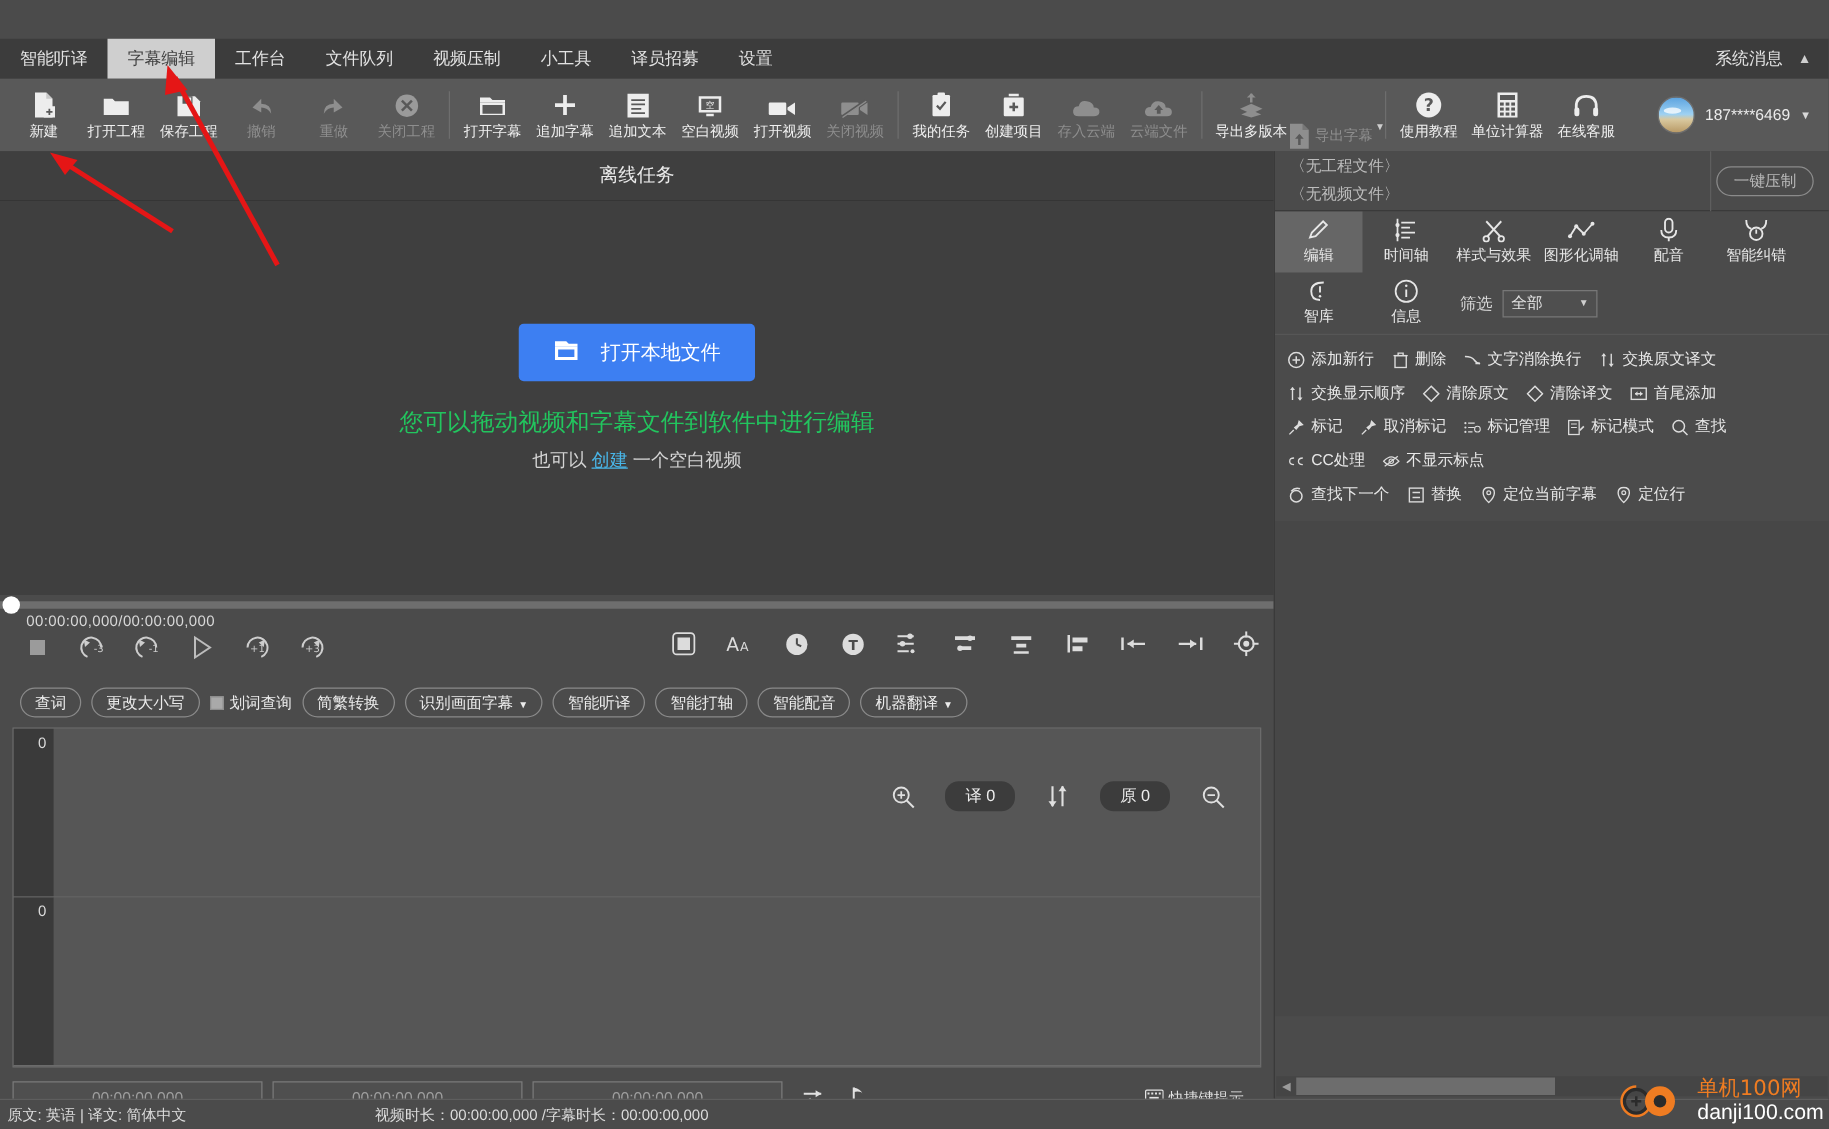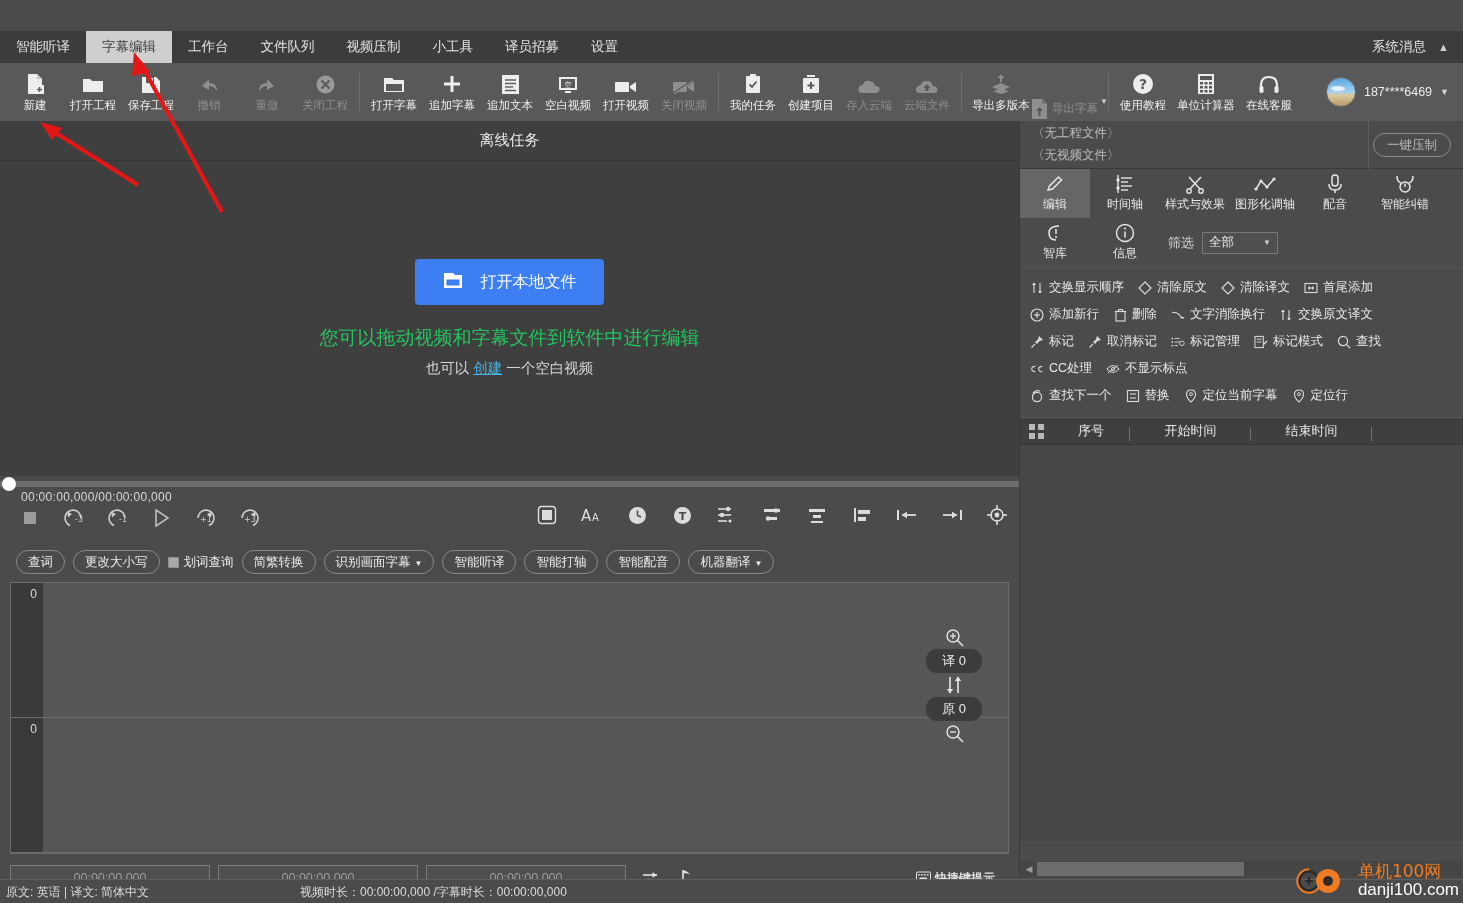--- a/index.html
+++ b/index.html
@@ -115,34 +115,34 @@
   .chip .car { font-size: 8px; position: relative; top: 1px; }
 
   
   .gridarea { position: relative; height: 272px; margin: 2px 10px 0 10px;
     background: #565656; border: 1px solid #6b6b6b; display: flex; flex-direction: column; }
   .grow { flex: 1; display: flex; position: relative; border-bottom: 1px solid #6b6b6b; }
   .grow:last-child { border-bottom: none; }
   .gnum { width: 32px; background: #3a3a3a; color: #dcdcdc; font-size: 12px;
     text-align: right; padding: 4px 6px 0 0; }
   .gcell { flex: 1; background: #565656; }
-  .zoomcol { position: absolute; right: 26px; top: 42px; display: flex; flex-direction: column;
-    align-items: center; gap: 0; }
+  .zoomcol { position: absolute; right: 26px; top: 42px; display: flex; flex-direction: row;
+    align-items: center; gap: 22px; }
   .zicon { width: 24px; height: 24px; display:flex; align-items:center; justify-content:center; color:#e0e0e0; }
   .zpill { background: #3c3c3c; border-radius: 11px; padding: 3px 16px; font-size: 13px; color: #ededed; }
 
   
   .timefields { height: 40px; display: flex; align-items: center; gap: 8px; padding: 0 10px; margin-top: 4px; }
   .tf {
     width: 200px; height: 26px; background: #4f4f4f; border: 1px solid #7a7a7a;
     display: flex; align-items: center; justify-content: center;
     font-size: 12.5px; color: #9e9e9e; text-align: center;
   }
   .tficon { width: 24px; height: 24px; display:flex; align-items:center; justify-content:center; color:#e0e0e0; margin-left: 4px; }
-  .kbdhint { margin-left: auto; display: flex; align-items: center; gap: 4px; font-size: 12px; color: #e3e3e3; padding-right: 14px; font-weight: bold; }
+  .kbdhint { margin-left: auto; display: flex; align-items: center; gap: 4px; font-size: 12px; color: #e3e3e3; padding-right: 14px; }
 
   
   .right { position: absolute; left: 1019px; top: 121px; width: 444px; height: 758px;
     background: #4b4b4b; border-left: 1px solid #3a3a3a; }
   .filehdr { position: relative; height: 48px; border-bottom: 1px solid #3a3a3a; }
   .fh-line { position: absolute; left: 12px; font-size: 12.5px; color: #bdbdbd; }
   .fh-line.a { top: 4px; }
   .fh-line.b { top: 26px; }
   .fh-div { position: absolute; left: 348px; top: 0; width: 1px; height: 48px; background: #5e5e5e; }
   .onekey { position: absolute; right: 12px; top: 12px; width: 78px; height: 24px;
@@ -846,20 +846,63 @@
         </div>
       </div>
     </div>
 
     <div class="cmdgrid">
 
       <div class="cmdrow">
         <div class="cmd">
           <span class="ci">
               <svg width="14" height="14" viewBox="0 0 14 14">
+                <circle cx="7" cy="7" r="6" fill="none" stroke="#dcdcdc" stroke-width="1.2"></circle>
+                <line x1="7" y1="4" x2="7" y2="10" stroke="#dcdcdc" stroke-width="1.2"></line>
+                <line x1="4" y1="7" x2="10" y2="7" stroke="#dcdcdc" stroke-width="1.2"></line>
+              </svg>
+            </span>
+          <span>添加新行</span>
+        </div>
+        <div class="cmd">
+          <span class="ci">
+              <svg width="13" height="14" viewBox="0 0 13 14">
+                <rect x="2" y="3.5" width="9" height="9.5" fill="none" stroke="#dcdcdc" stroke-width="1.1"></rect>
+                <line x1="0.8" y1="3.5" x2="12.2" y2="3.5" stroke="#dcdcdc" stroke-width="1.1"></line>
+                <path d="M4.5 3.5 V1.5 h4 V3.5" fill="none" stroke="#dcdcdc" stroke-width="1.1"></path>
+              </svg>
+            </span>
+          <span>删除</span>
+        </div>
+        <div class="cmd">
+          <span class="ci">
+              <svg width="15" height="12" viewBox="0 0 15 12">
+                <path d="M1 3 Q7 3 9 6 Q11 9 14 9" fill="none" stroke="#dcdcdc" stroke-width="1.2"></path>
+                <line x1="10" y1="9" x2="14" y2="9" stroke="#dcdcdc" stroke-width="1.2"></line>
+              </svg>
+            </span>
+          <span>文字消除换行</span>
+        </div>
+        <div class="cmd">
+          <span class="ci">
+              <svg width="14" height="14" viewBox="0 0 14 14">
+                <line x1="4" y1="2" x2="4" y2="12" stroke="#dcdcdc" stroke-width="1.1"></line>
+                <path d="M2 4 L4 1.5 L6 4 Z" fill="#dcdcdc"></path>
+                <line x1="10" y1="2" x2="10" y2="12" stroke="#dcdcdc" stroke-width="1.1"></line>
+                <path d="M8 10 L10 12.5 L12 10 Z" fill="#dcdcdc"></path>
+              </svg>
+            </span>
+          <span>交换原文译文</span>
+        </div>
+      </div>
+
+      <div class="cmdrow">
+        <div class="cmd">
+          <span class="ci">
+              <svg width="14" height="14" viewBox="0 0 14 14">
                 <line x1="4" y1="2" x2="4" y2="12" stroke="#dcdcdc" stroke-width="1.1"></line>
                 <path d="M2 4 L4 1.5 L6 4 Z" fill="#dcdcdc"></path>
                 <line x1="10" y1="2" x2="10" y2="12" stroke="#dcdcdc" stroke-width="1.1"></line>
                 <path d="M8 10 L10 12.5 L12 10 Z" fill="#dcdcdc"></path>
               </svg>
             </span>
           <span>交换显示顺序</span>
         </div>
         <div class="cmd">
           <span class="ci">
@@ -880,63 +923,20 @@
         <div class="cmd">
           <span class="ci">
               <svg width="14" height="12" viewBox="0 0 14 12">
                 <rect x="1" y="1.5" width="12" height="9" fill="none" stroke="#dcdcdc" stroke-width="1.1"></rect>
                 <line x1="4" y1="6" x2="10" y2="6" stroke="#dcdcdc" stroke-width="1.1"></line>
                 <path d="M4 6 L6 4 L6 8 Z" fill="#dcdcdc"></path>
                 <path d="M10 6 L8 4 L8 8 Z" fill="#dcdcdc"></path>
               </svg>
             </span>
           <span>首尾添加</span>
-        </div>
-      </div>
-
-      <div class="cmdrow">
-        <div class="cmd">
-          <span class="ci">
-              <svg width="14" height="14" viewBox="0 0 14 14">
-                <circle cx="7" cy="7" r="6" fill="none" stroke="#dcdcdc" stroke-width="1.2"></circle>
-                <line x1="7" y1="4" x2="7" y2="10" stroke="#dcdcdc" stroke-width="1.2"></line>
-                <line x1="4" y1="7" x2="10" y2="7" stroke="#dcdcdc" stroke-width="1.2"></line>
-              </svg>
-            </span>
-          <span>添加新行</span>
-        </div>
-        <div class="cmd">
-          <span class="ci">
-              <svg width="13" height="14" viewBox="0 0 13 14">
-                <rect x="2" y="3.5" width="9" height="9.5" fill="none" stroke="#dcdcdc" stroke-width="1.1"></rect>
-                <line x1="0.8" y1="3.5" x2="12.2" y2="3.5" stroke="#dcdcdc" stroke-width="1.1"></line>
-                <path d="M4.5 3.5 V1.5 h4 V3.5" fill="none" stroke="#dcdcdc" stroke-width="1.1"></path>
-              </svg>
-            </span>
-          <span>删除</span>
-        </div>
-        <div class="cmd">
-          <span class="ci">
-              <svg width="15" height="12" viewBox="0 0 15 12">
-                <path d="M1 3 Q7 3 9 6 Q11 9 14 9" fill="none" stroke="#dcdcdc" stroke-width="1.2"></path>
-                <line x1="10" y1="9" x2="14" y2="9" stroke="#dcdcdc" stroke-width="1.2"></line>
-              </svg>
-            </span>
-          <span>文字消除换行</span>
-        </div>
-        <div class="cmd">
-          <span class="ci">
-              <svg width="14" height="14" viewBox="0 0 14 14">
-                <line x1="4" y1="2" x2="4" y2="12" stroke="#dcdcdc" stroke-width="1.1"></line>
-                <path d="M2 4 L4 1.5 L6 4 Z" fill="#dcdcdc"></path>
-                <line x1="10" y1="2" x2="10" y2="12" stroke="#dcdcdc" stroke-width="1.1"></line>
-                <path d="M8 10 L10 12.5 L12 10 Z" fill="#dcdcdc"></path>
-              </svg>
-            </span>
-          <span>交换原文译文</span>
         </div>
       </div>
 
       <div class="cmdrow">
         <div class="cmd">
           <span class="ci">
               <svg width="14" height="14" viewBox="0 0 14 14">
                 <path d="M9 1 L13 5 L9.5 6 L7 9 L5 7 L8 4.5 Z" fill="#dcdcdc"></path>
                 <line x1="5" y1="9" x2="1.5" y2="12.5" stroke="#dcdcdc" stroke-width="1.1"></line>
               </svg>
@@ -1044,35 +1044,20 @@
               <svg width="12" height="14" viewBox="0 0 12 14">
                 <path d="M6 1 Q10.5 1 10.5 5.2 Q10.5 9 6 13 Q1.5 9 1.5 5.2 Q1.5 1 6 1 Z" fill="none" stroke="#dcdcdc" stroke-width="1.1"></path>
                 <circle cx="6" cy="5.2" r="1.5" fill="none" stroke="#dcdcdc" stroke-width="1"></circle>
               </svg>
             </span>
           <span>定位行</span>
         </div>
       </div>
     </div>
 
-    <div class="listhdr">
-      <div class="lh-ico">
-        <svg width="15" height="15" viewBox="0 0 15 15">
-            <g fill="#b9b9b9">
-              <rect x="0" y="0" width="6" height="6"></rect>
-              <rect x="9" y="0" width="6" height="6"></rect>
-              <rect x="0" y="9" width="6" height="6"></rect>
-              <rect x="9" y="9" width="6" height="6"></rect>
-            </g>
-          </svg>
-      </div>
-      <div class="lh-cell" style="width:78px;">序号</div>
-      <div class="lh-cell" style="width:121px;">开始时间</div>
-      <div class="lh-cell" style="width:121px;">结束时间</div>
-    </div>
     <div class="listbody"></div>
   </div>
 
   <div class="hscroll">
     <div class="hs-arrow">◀</div>
     <div class="hs-thumb"></div>
   </div>
 
   <div class="statusbar">
     <div class="sb-left">原文: 英语 | 译文: 简体中文</div>

